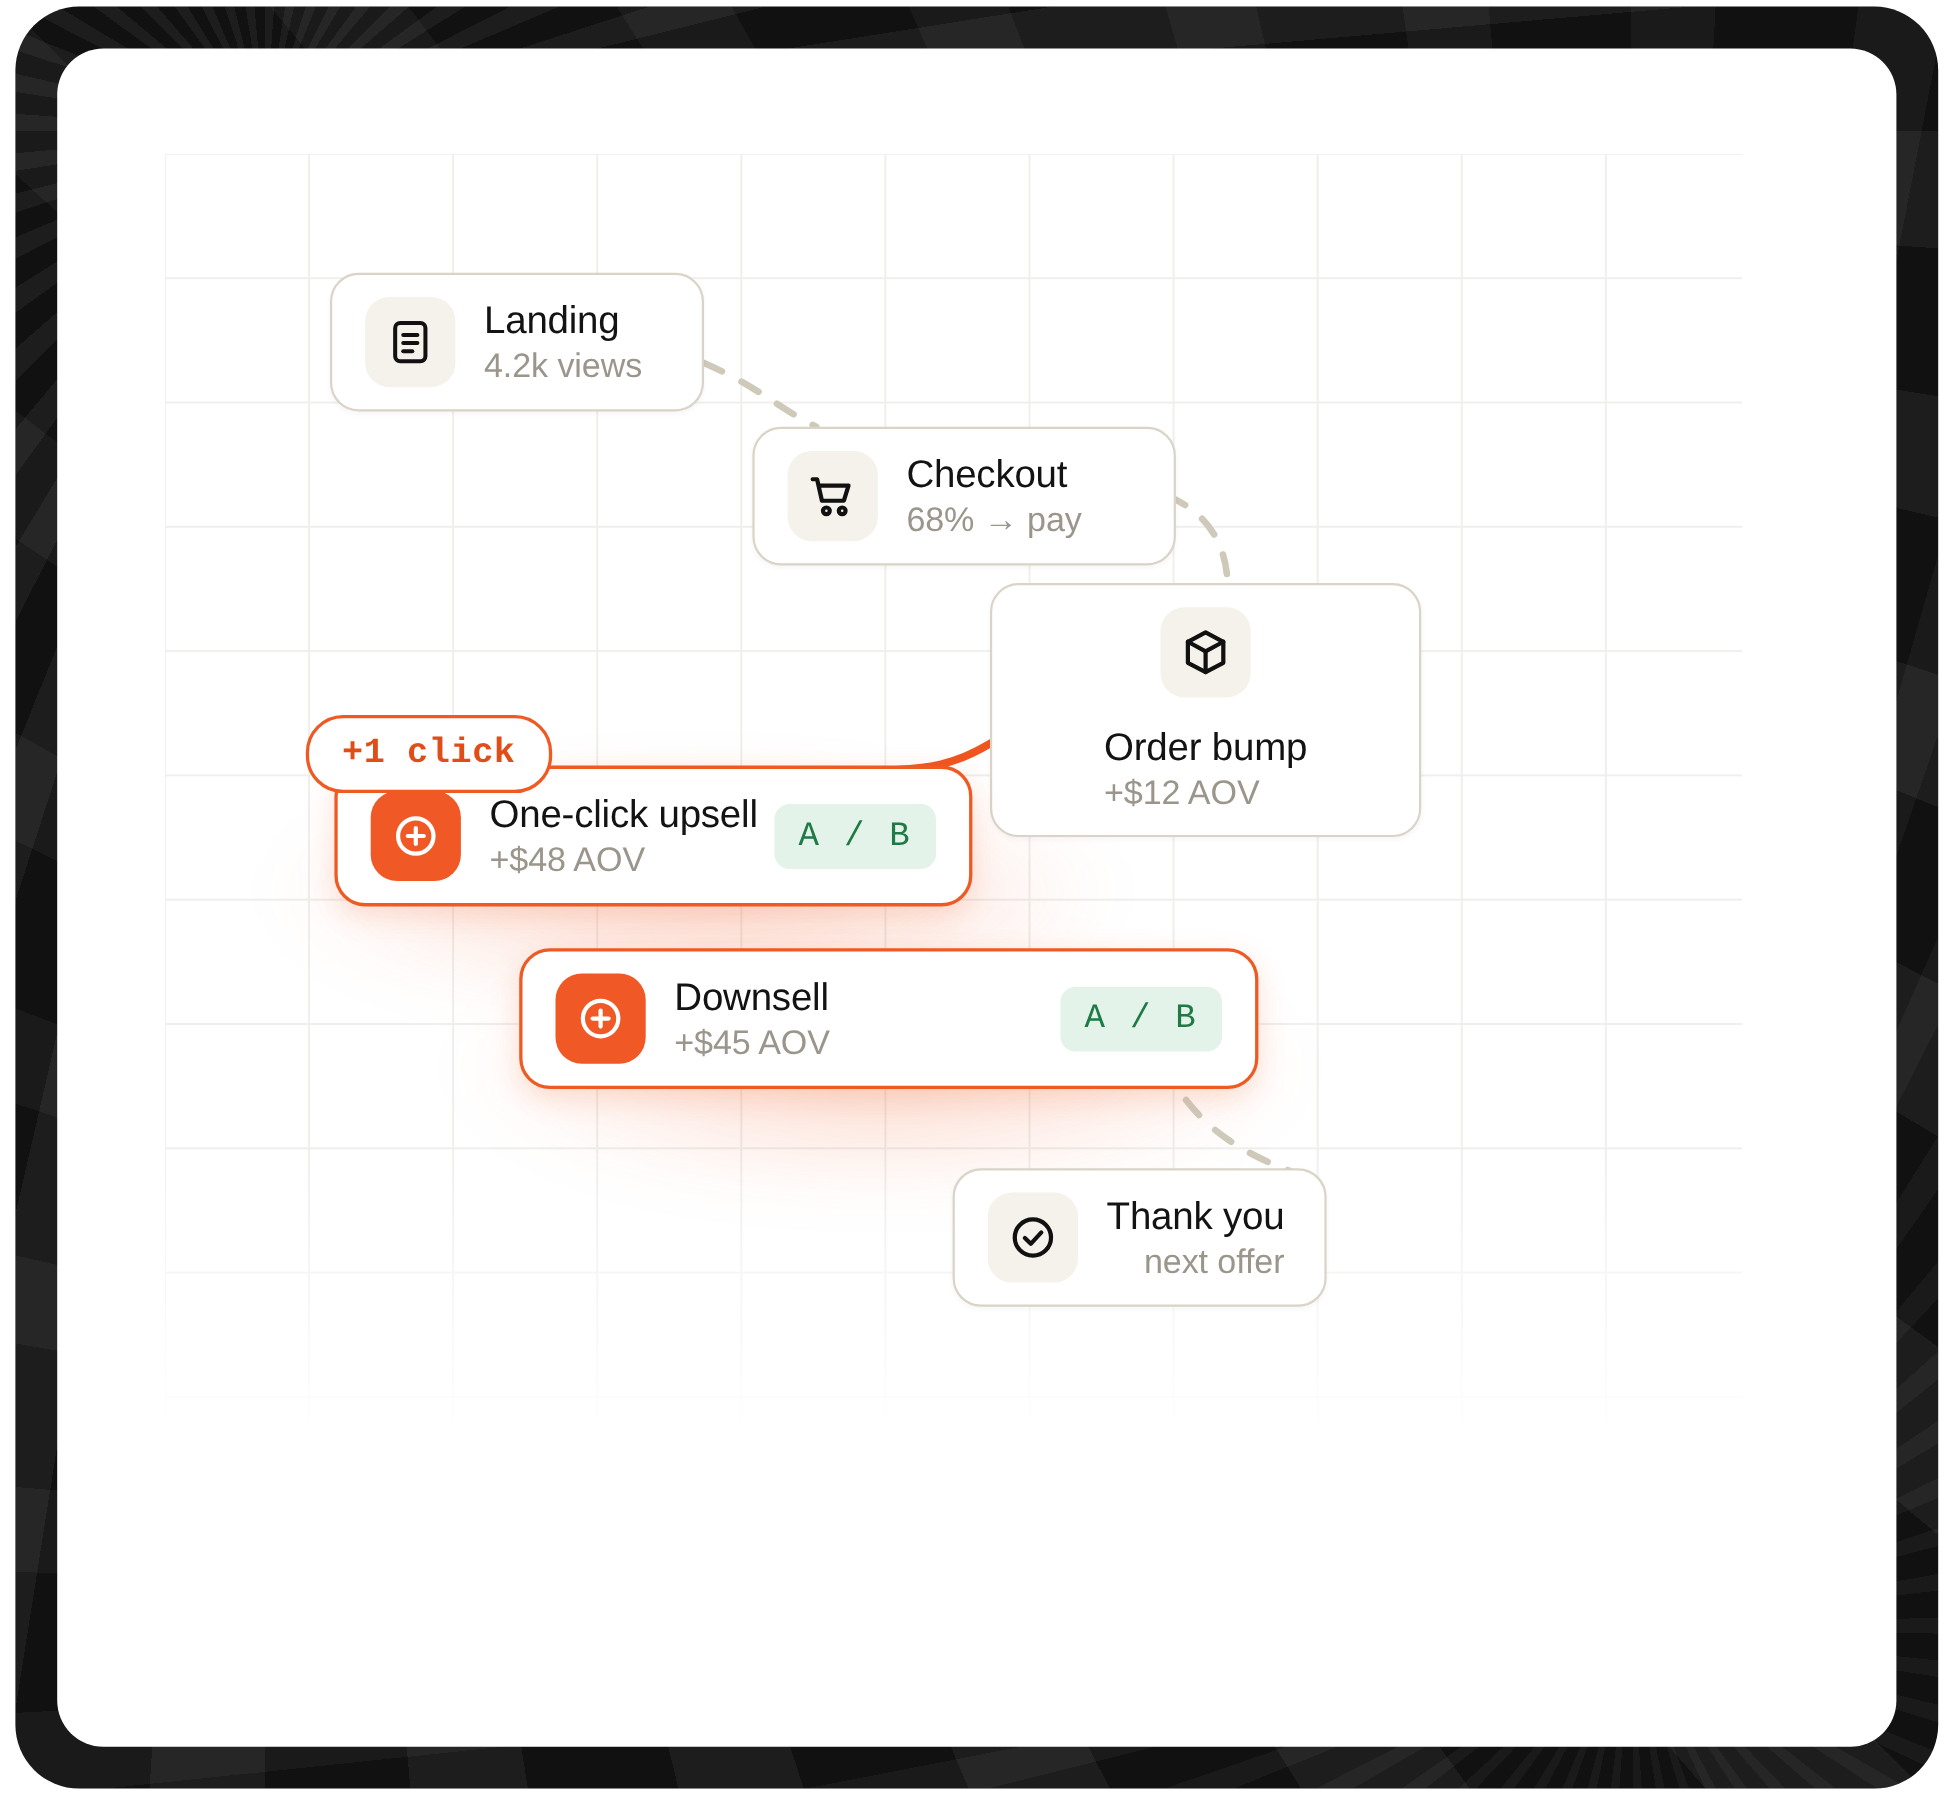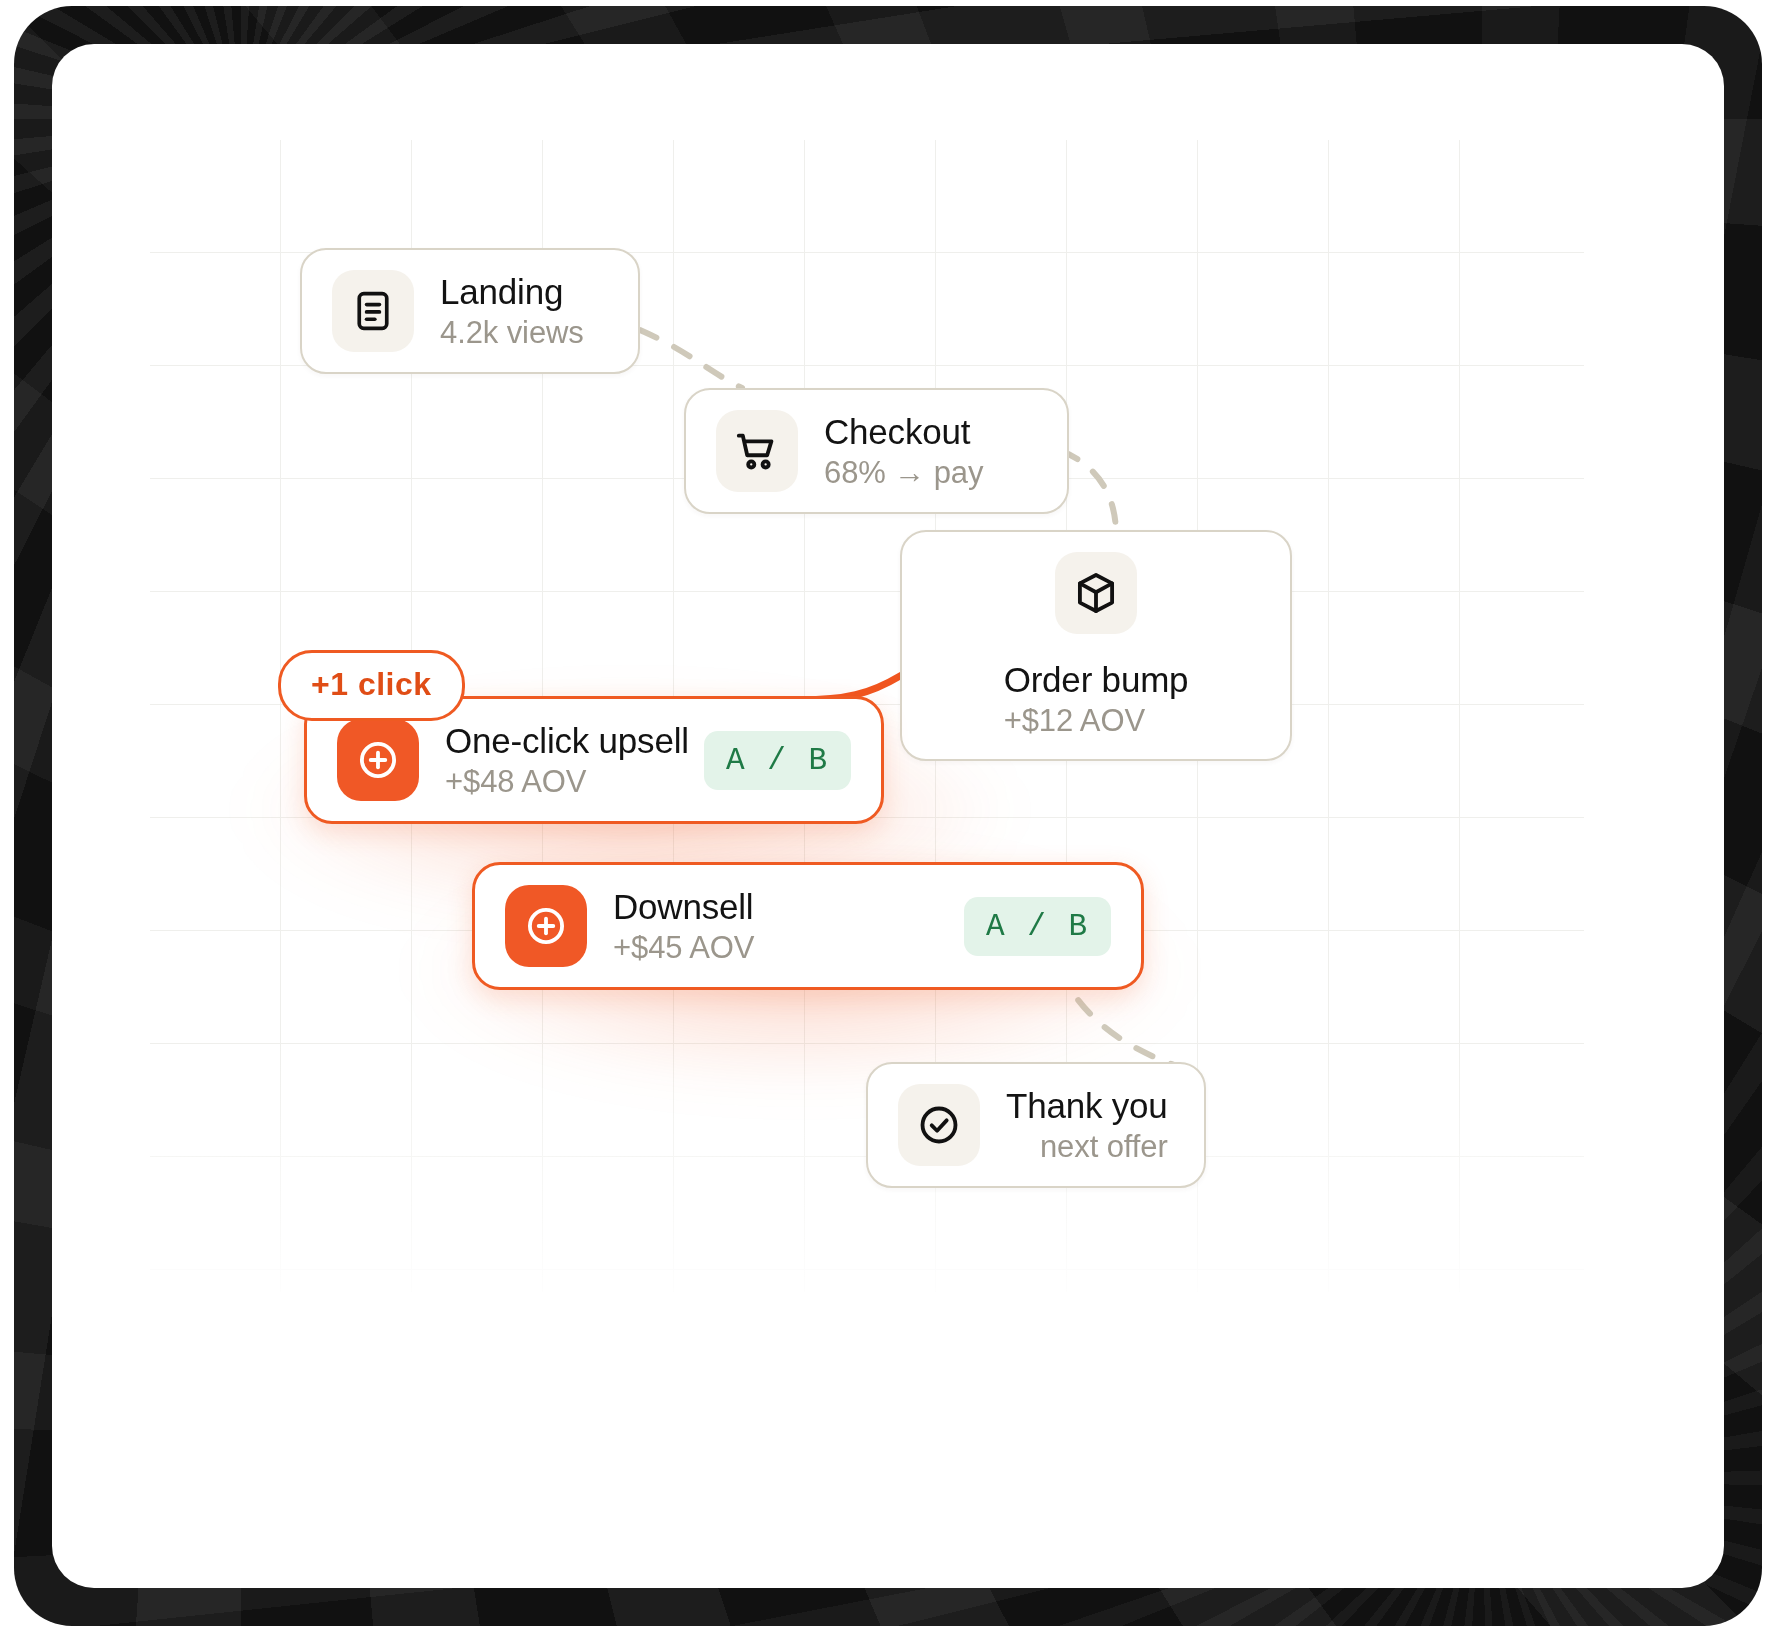--- a/index.html
+++ b/index.html
@@ -152,21 +152,21 @@
   }
 
   
   .pill {
     position: absolute;
     background: #ffffff;
     border: 3px solid #ef5a22;
     color: #e04d16;
     border-radius: 34px;
     padding: 13px 30px 15px;
-    font-family: Liberation Sans, sans-serif;
+    font-family: Liberation Mono, monospace;
     font-size: 32px;
     font-weight: bold;
     letter-spacing: .5px;
     white-space: nowrap;
     z-index: 6;
   }
 
   
   #node-landing   { left: 300px;  top: 248px;  width: 340px; }
   #node-checkout  { left: 640px;  top: 388px;  width: 385px; margin-left: 44px; }

